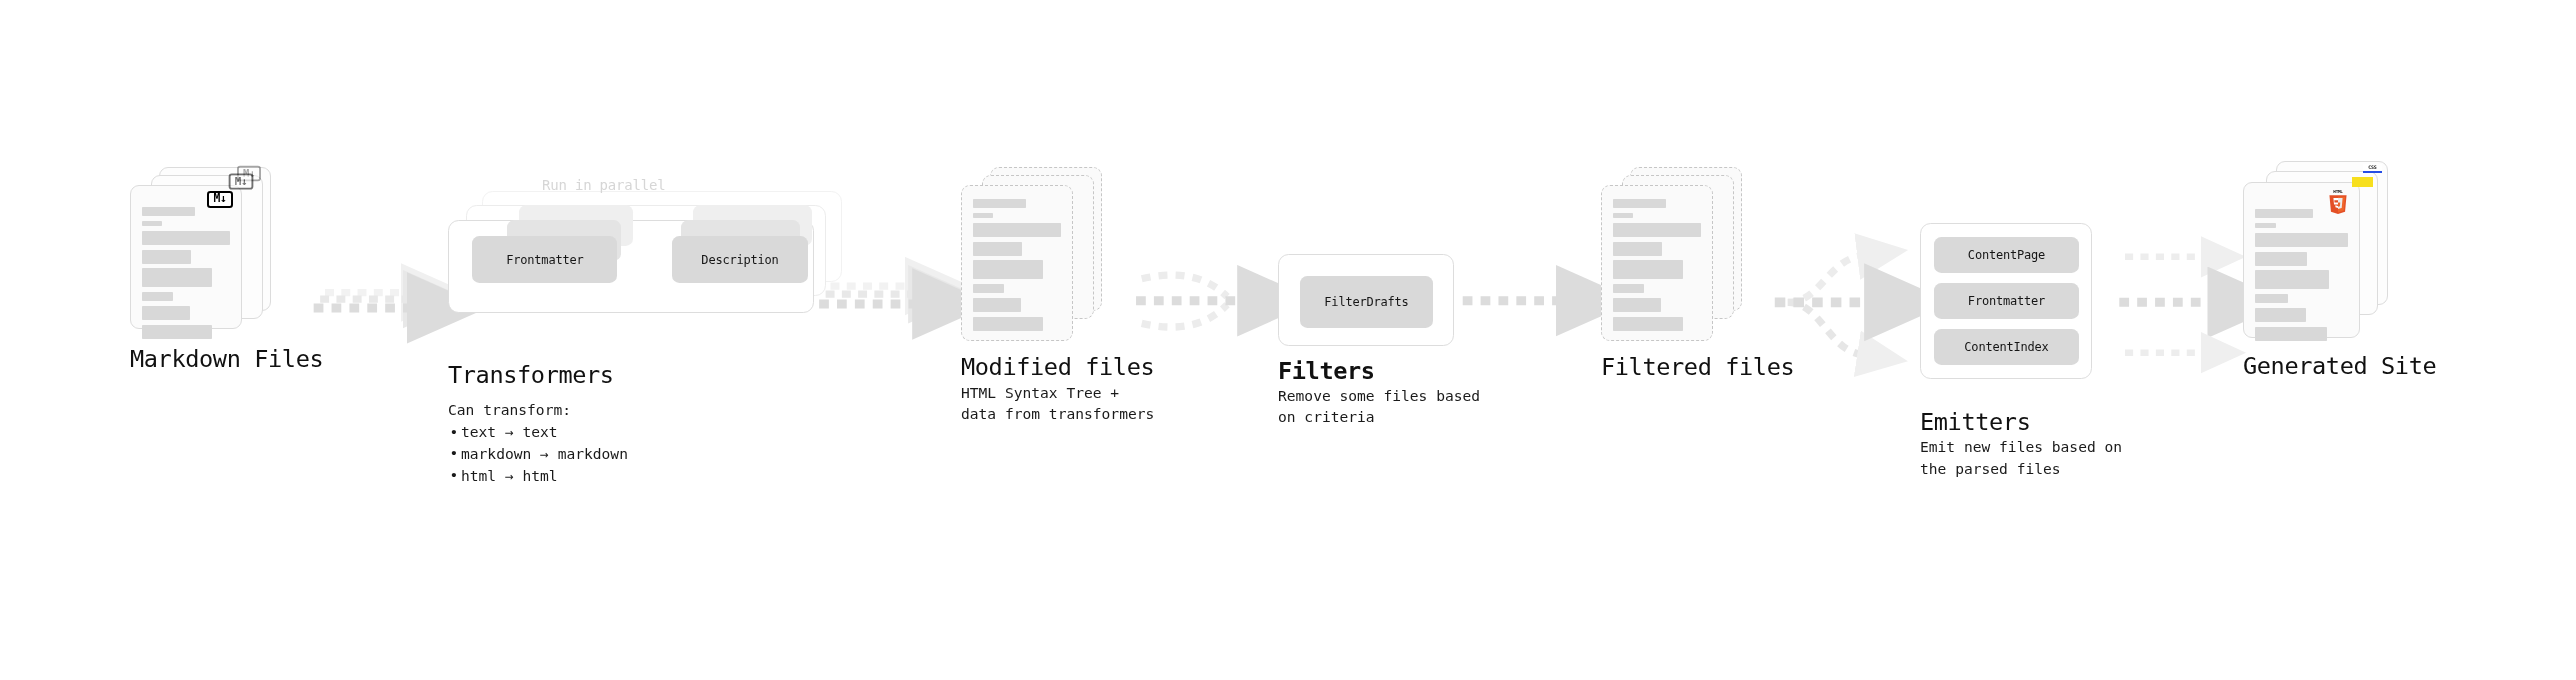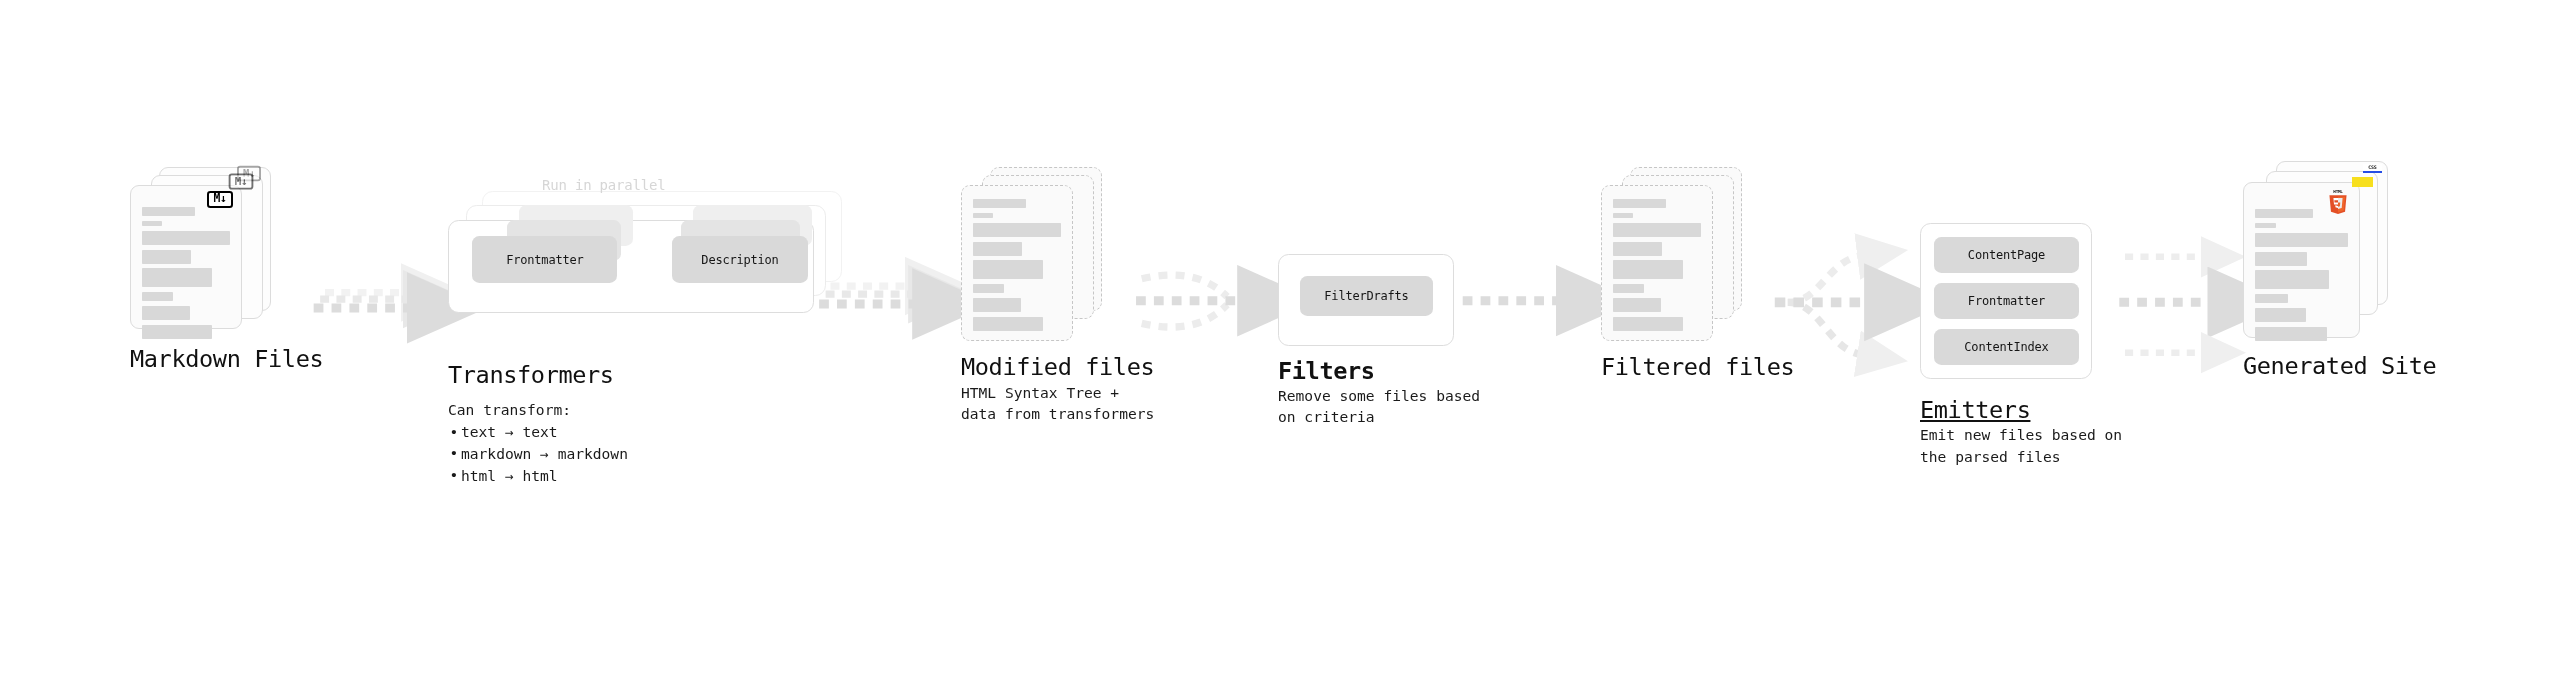--- a/index.html
+++ b/index.html
@@ -320,21 +320,21 @@
       </div>
     </div>
     <div class="caption-title" style="margin-top:24.4px;">Modified files</div>
     <div class="caption-sub">HTML Syntax Tree +
 data from transformers</div>
   </div>
 
   <div class="node" style="left:1278px; top:254px;">
     <div style="position:relative; width:176px; height:93px;">
       <div class="proc-box" style="left:0; top:0; width:176px; height:92px;"></div>
-      <div class="pill" style="left:22px; top:22px; width:133px; height:40px;">FilterDrafts</div>
+      <div class="pill" style="left:22px; top:22px; width:133px; height:52px;">FilterDrafts</div>
     </div>
     <div class="caption-title" style="margin-top:10.6px;font-weight:bold;">Filters</div>
     <div class="caption-sub">Remove some files based
 on criteria</div>
   </div>
 
   <div class="node" style="left:1601px; top:167px;">
     <div style="position:relative; width:171px; height:163px;">
       <div class="stack-sheet dashed" style="left:29px; top:0px;"></div>
       <div class="stack-sheet dashed" style="left:21px; top:8.1px;"></div>
@@ -354,21 +354,21 @@
     <div class="caption-title" style="margin-top:24.4px;">Filtered files</div>
   </div>
 
   <div class="node" style="left:1920px; top:223px;">
     <div style="position:relative; width:176px; height:163px;">
       <div class="proc-box" style="left:0; top:0; width:172px; height:156px;"></div>
       <div class="pill" style="left:14px; top:14px; width:145px; height:36px;">ContentPage</div>
       <div class="pill" style="left:14px; top:60px; width:145px; height:36px;">Frontmatter</div>
       <div class="pill" style="left:14px; top:106px; width:145px; height:36px;">ContentIndex</div>
     </div>
-    <div class="caption-title" style="margin-top:11px;text-decoration:underline;">Emitters</div>
+    <div class="caption-title" style="margin-top:23px;">Emitters</div>
     <div class="caption-sub">Emit new files based on
 the parsed files</div>
   </div>
 
   <div class="node" style="left:2243px; top:161px;">
     <div style="position:relative; width:179px; height:171px;">
       <div class="stack-sheet" style="left:32.5px; top:0px;"></div>
       <div class="stack-sheet" style="left:23px; top:9.8px;"></div>
       <div class="doc" style="position:absolute; left:0px; top:21px; width:117px; height:156px;">
         <div class="doc-lines" style="top:26px;">

